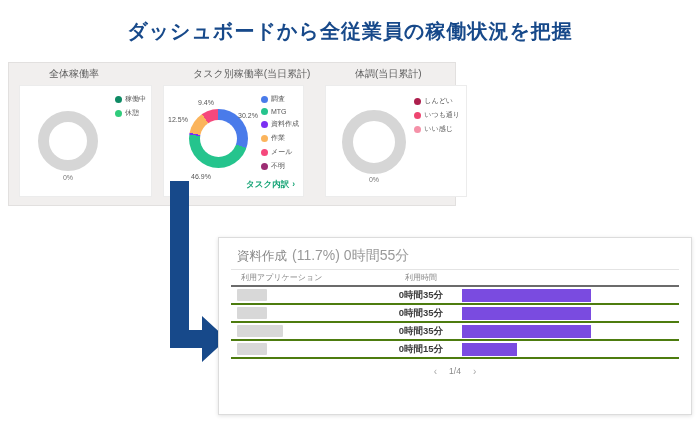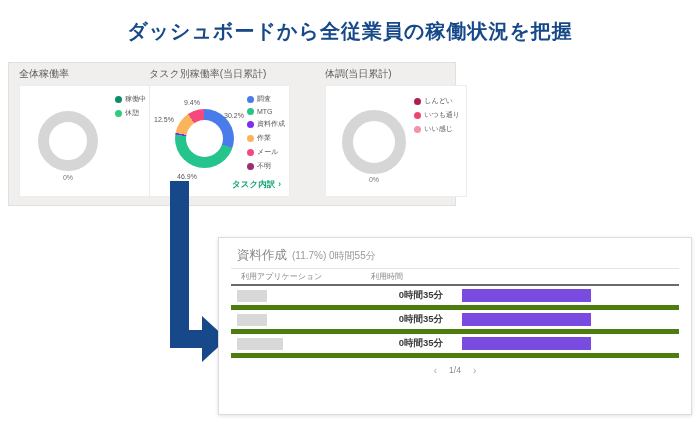--- a/index.html
+++ b/index.html
@@ -8,23 +8,23 @@
   .stage { position:relative; width:700px; height:438px; background:#fff; }
 
   .page-title { position:absolute; top:18px; left:0; width:100%; text-align:center;
     font-size:20px; font-weight:bold; color:#17498a; letter-spacing:1px; }
 
   
   .summary { position:absolute; left:8px; top:62px; width:448px; height:144px;
     background:#f1efee; border:1px solid #e2e0df; }
   .col { position:absolute; top:4px; }
   .col1 { left:10px;  width:133px; }
-  .col2 { left:140px; width:141px; }
+  .col2 { left:154px; width:141px; }
   .col3 { left:316px; width:142px; }
-  .panel-title { font-size:10px; color:#5f5f5f; height:14px; line-height:14px; white-space:nowrap; }
+  .panel-title { font-size:10px; color:#5f5f5f; height:14px; line-height:14px; white-space:nowrap;margin-left:30px; }
   .card { position:relative; margin-top:4px; height:112px; background:#fff; border:1px solid #ececec; }
 
   .legend { position:absolute; }
   .legend-item { display:flex; align-items:center; margin-bottom:4px; }
   .dot { width:7px; height:7px; border-radius:50%; margin-right:3px; flex:0 0 auto; }
   .legend-label { font-size:7px; color:#555; white-space:nowrap; }
 
   .gray-donut { border-radius:50%; border:11px solid #d6d6d6; background:#fff; position:absolute; }
   .d1 { left:18px; top:25px; width:60px; height:60px; }
   .d3 { left:16px; top:24px; width:64px; height:64px; }
@@ -47,29 +47,29 @@
   .task-link .chev { margin-left:3px; }
 
   
   .arrow-svg { position:absolute; left:165px; top:181px; }
 
   
   .detail { position:absolute; left:218px; top:237px; width:474px; height:178px;
     background:#fff; border:1px solid #dcdcdc; box-shadow:0 1px 4px rgba(0,0,0,0.12); }
   .detail-header { display:flex; align-items:baseline; gap:5px; padding:9px 0 4px 18px; }
   .detail-title { font-size:12.5px; color:#888; }
-  .detail-sub { font-size:10px; color:#999; }
+  .detail-sub { font-size:14px; color:#999; }
   .table { margin:0 12px; }
   .thead { display:grid; grid-template-columns:140px 72px 1fr; align-items:center;
     height:18px; border-top:1px solid #e4e4e4; border-bottom:2px solid #6b6b6b; }
   .th { font-size:8px; color:#888; }
   .th-app { padding-left:10px; }
-  .th-time { text-align:left; padding-right:6px; }
+  .th-time { text-align:right; padding-right:6px; }
   .trow { display:grid; grid-template-columns:140px 72px 1fr; align-items:center;
-    height:24px; border-bottom:5px solid #4d7c0f; }
+    height:18px; border-bottom:2px solid #4d7c0f; }
   .chip { width:30px; height:12px; background:#d8d8d8; border-radius:1px; margin-left:6px; }
   .chip.wide { width:46px; }
   .time { font-size:9.5px; font-weight:bold; color:#3c3c3c; text-align:right; white-space:nowrap; }
   .barcell { padding-left:19px; }
   .bar { height:13px; background:#7a4be0; }
   .pager { display:flex; justify-content:center; align-items:center; gap:12px;
     height:20px; margin-top:2px; }
   .pg-btn { font-size:10px; color:#aaa; cursor:pointer; }
   .pg-label { font-size:8.5px; color:#888; }
 </style>
@@ -203,20 +203,29 @@
       </div>
       <div class="trow">
         <div>
             <div class="chip wide"></div>
           </div>
         <div class="time">0時間35分</div>
         <div class="barcell">
             <div class="bar" style="width: 129px;"></div>
           </div>
       </div>
+      <div class="trow">
+        <div>
+            <div class="chip"></div>
+          </div>
+        <div class="time">0時間15分</div>
+        <div class="barcell">
+            <div class="bar" style="width: 55px;"></div>
+          </div>
+      </div>
 
       <div class="pager">
         <span class="pg-btn">‹</span>
         <span class="pg-label">1/4</span>
         <span class="pg-btn">›</span>
       </div>
     </div>
   </div>
 
 </div>

